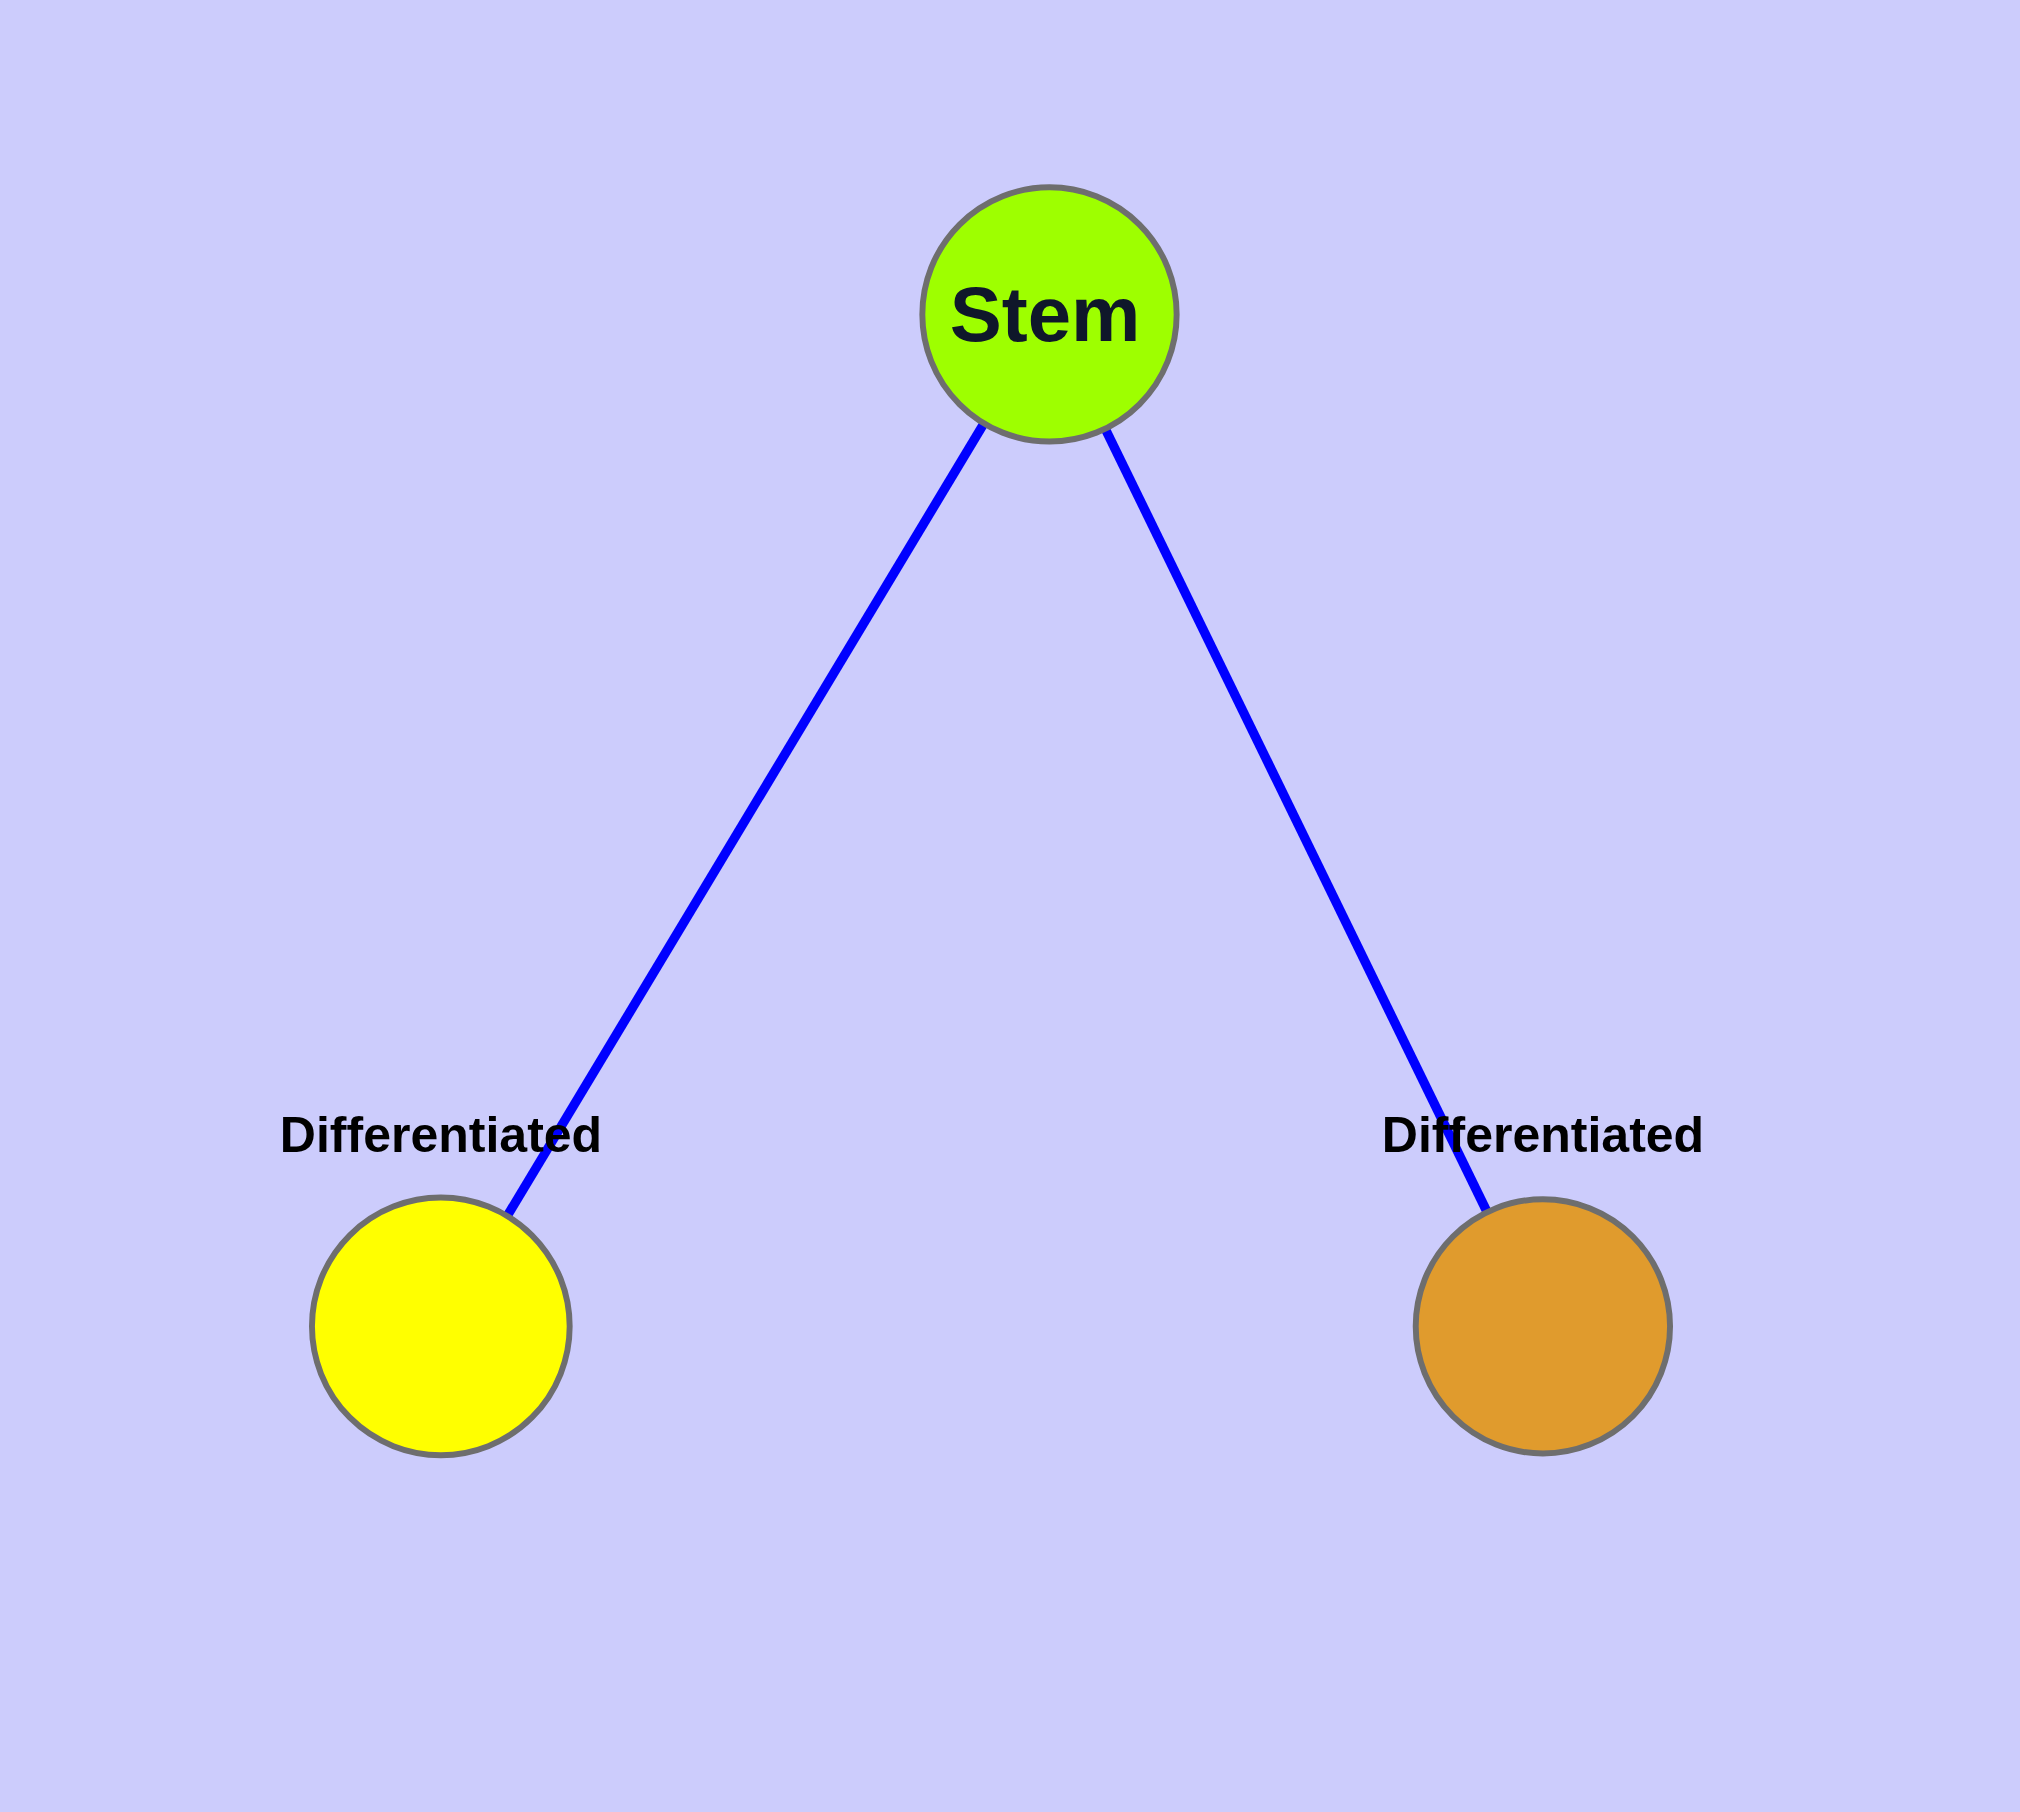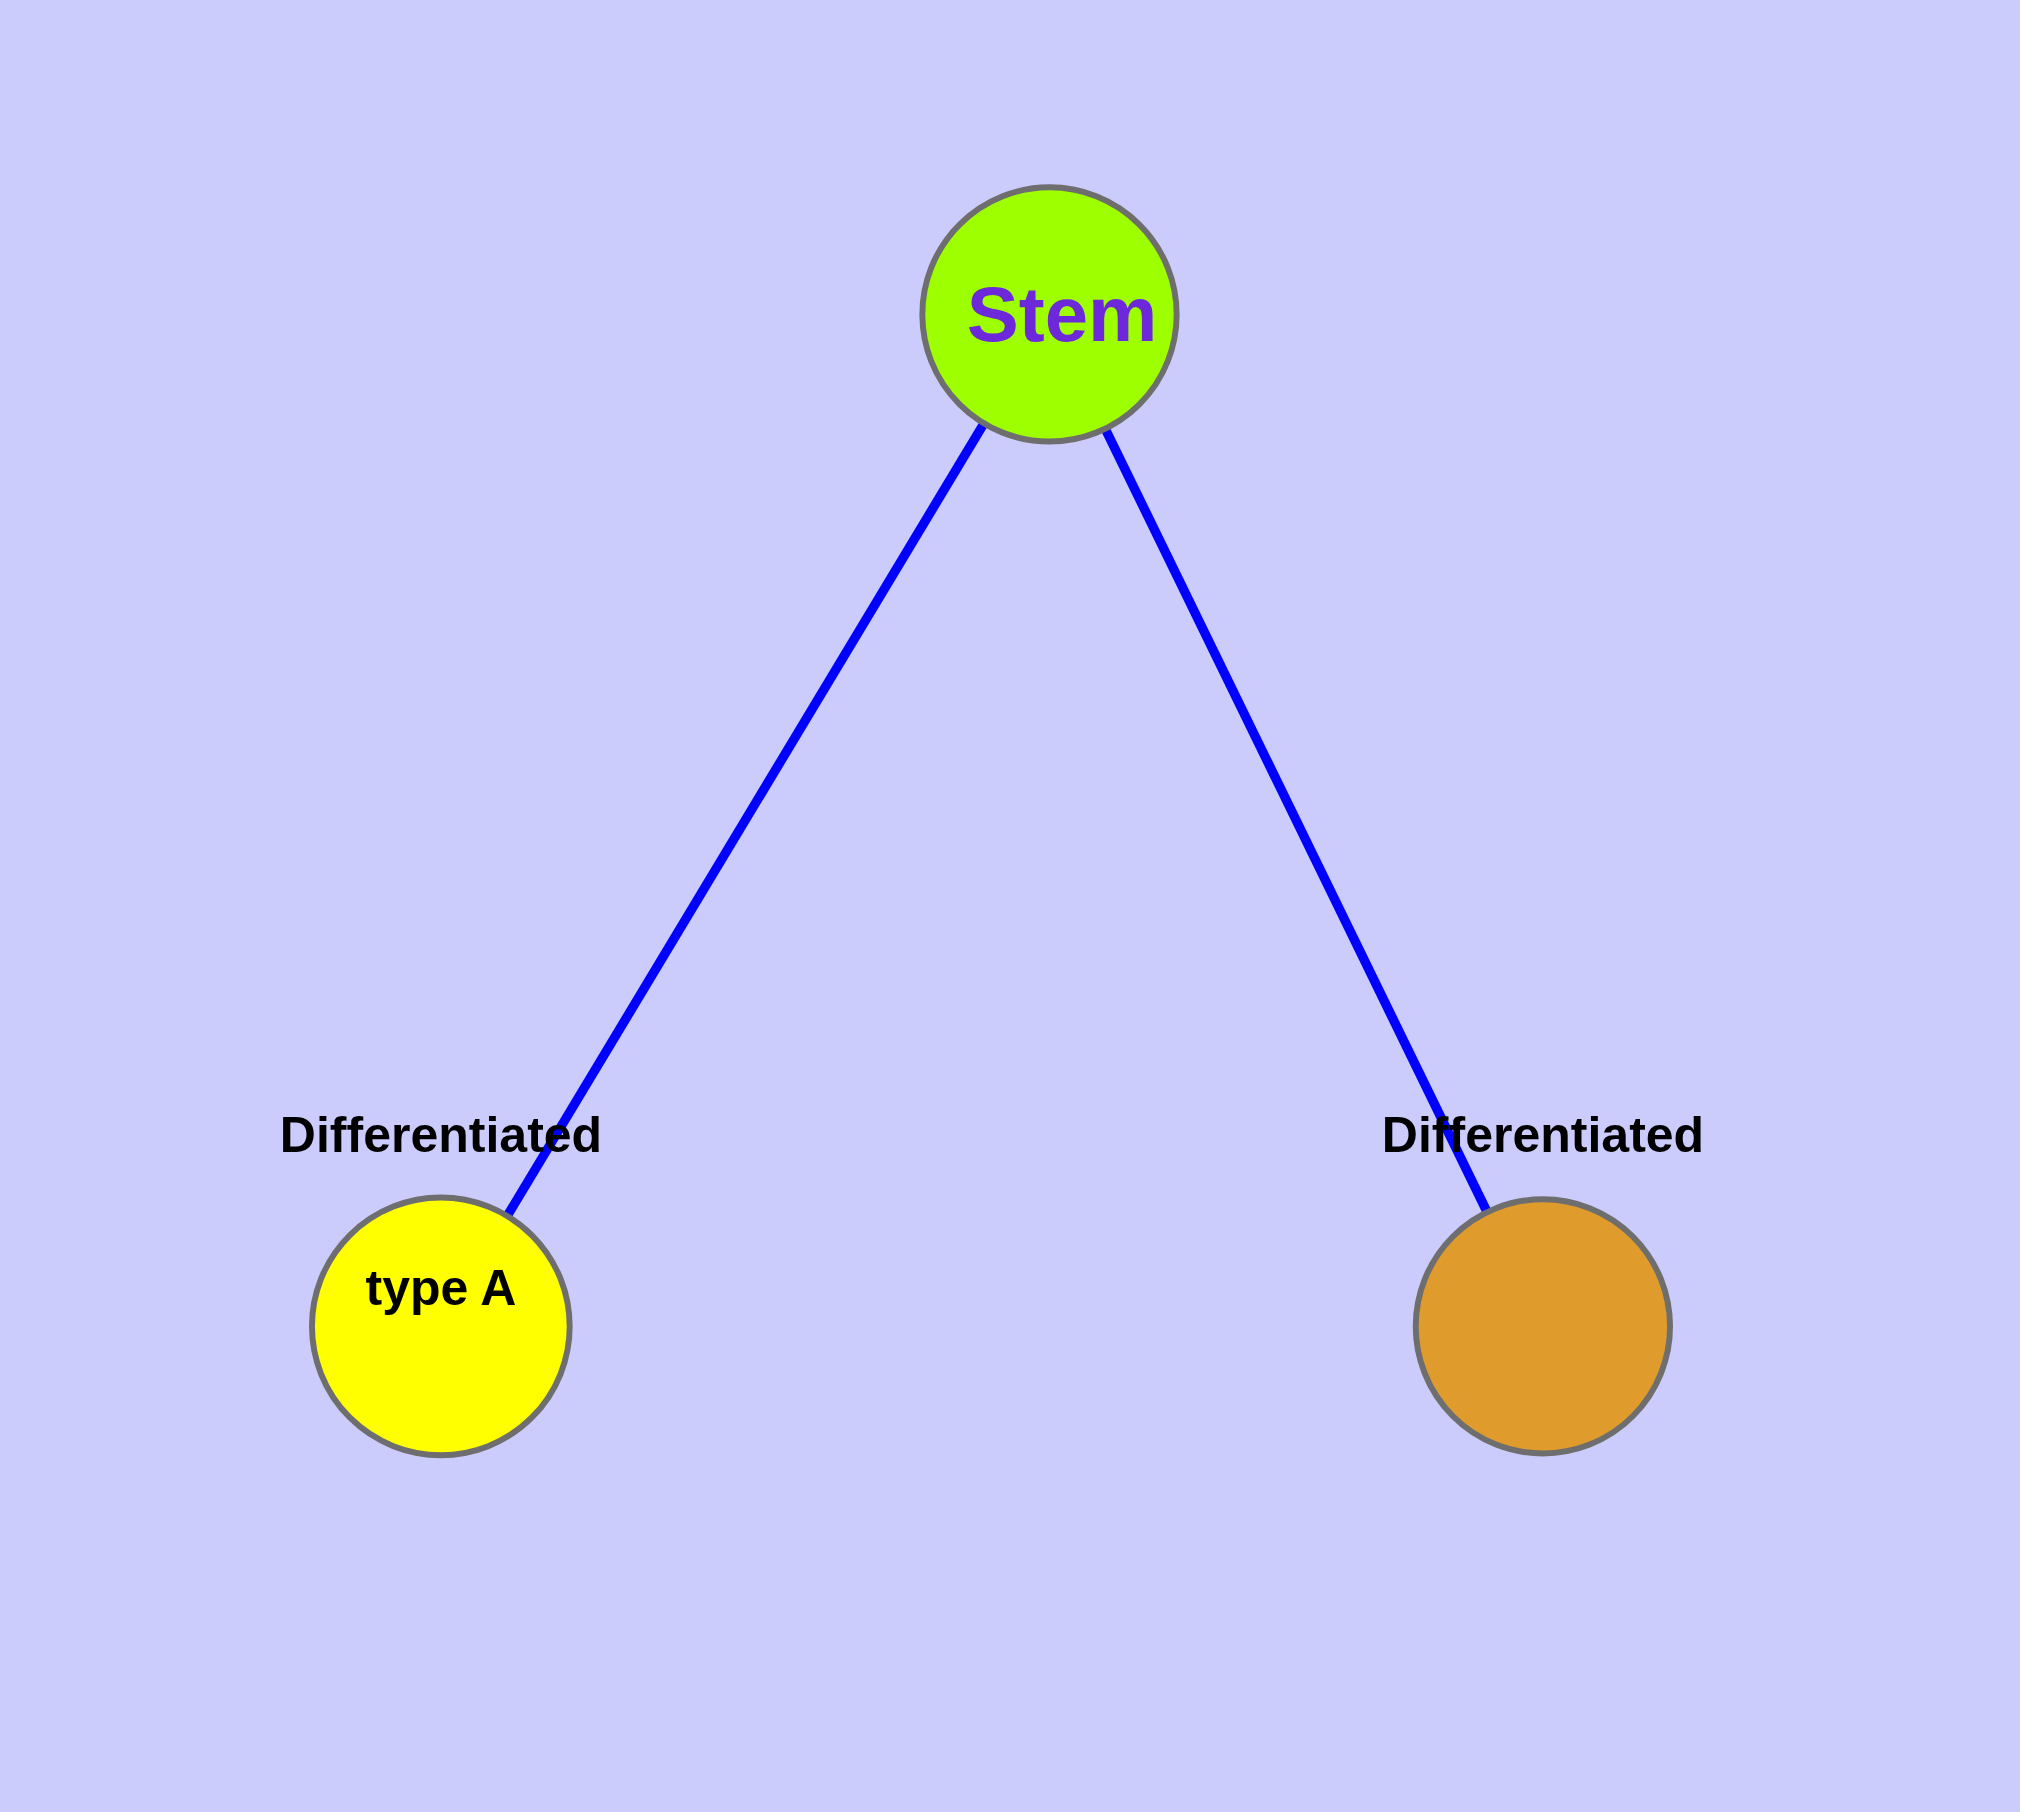--- a/index.html
+++ b/index.html
@@ -66,27 +66,26 @@
       <line class="edge-line" x1="1303.7234937995304" y1="505.8347965577992" x2="1754.2765062004696" y2="1430.165203442201" stroke="#0000ff" stroke-width="11"></line>
     </g>
 
     <g>
       <circle class="node-circle" cx="1238" cy="371" r="150" fill="#9eff00" stroke="#6e6e6e"></circle>
       <circle class="node-circle" cx="520" cy="1565" r="152" fill="#ffff00" stroke="#6e6e6e"></circle>
       <circle class="node-circle" cx="1820" cy="1565" r="150" fill="#e09b2d" stroke="#6e6e6e"></circle>
     </g>
   </svg>
 
-  <div class="node-label single" style="left: 638px; top: 116px; width: 848px; color: #6d28d9;">
+  <div class="node-label single" style="left: 621px; top: 116px; width: 848px; color: #0f172a;">
     <span class="lbl-line">Stem</span>
   </div>
 
   <div class="node-label double" style="left: 17px; top: 1008px; width: 848px; color: rgb(0, 0, 0);">
     <span class="lbl-line">Differentiated</span>
-    <span class="lbl-line">type A</span>
   </div>
 
   <div class="node-label double" style="left: 1119px; top: 1008px; width: 848px; color: rgb(0, 0, 0);">
     <span class="lbl-line">Differentiated</span>
   </div>
 
 </div>
 
 
 </body></html>

